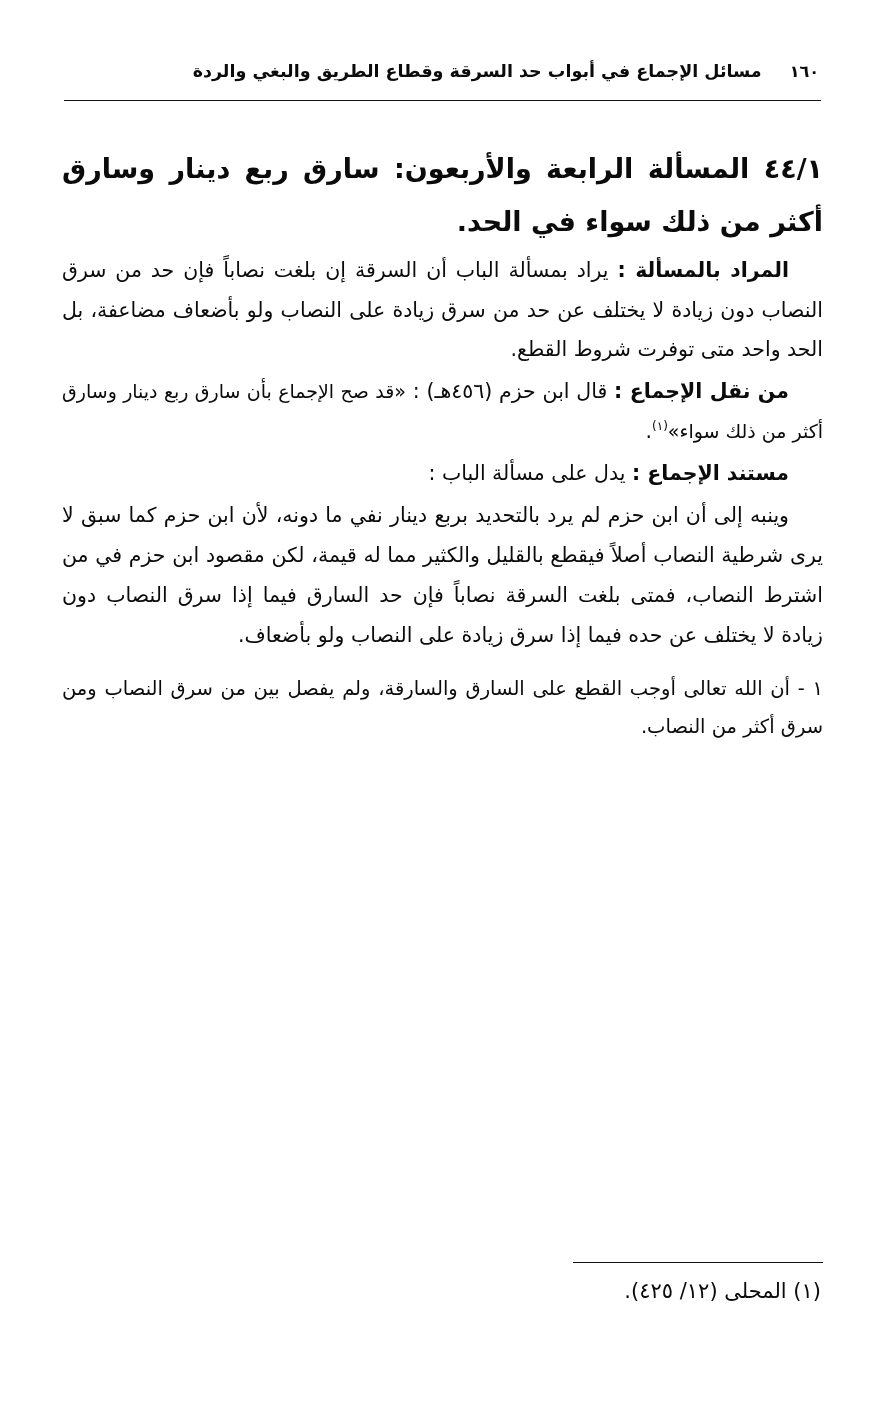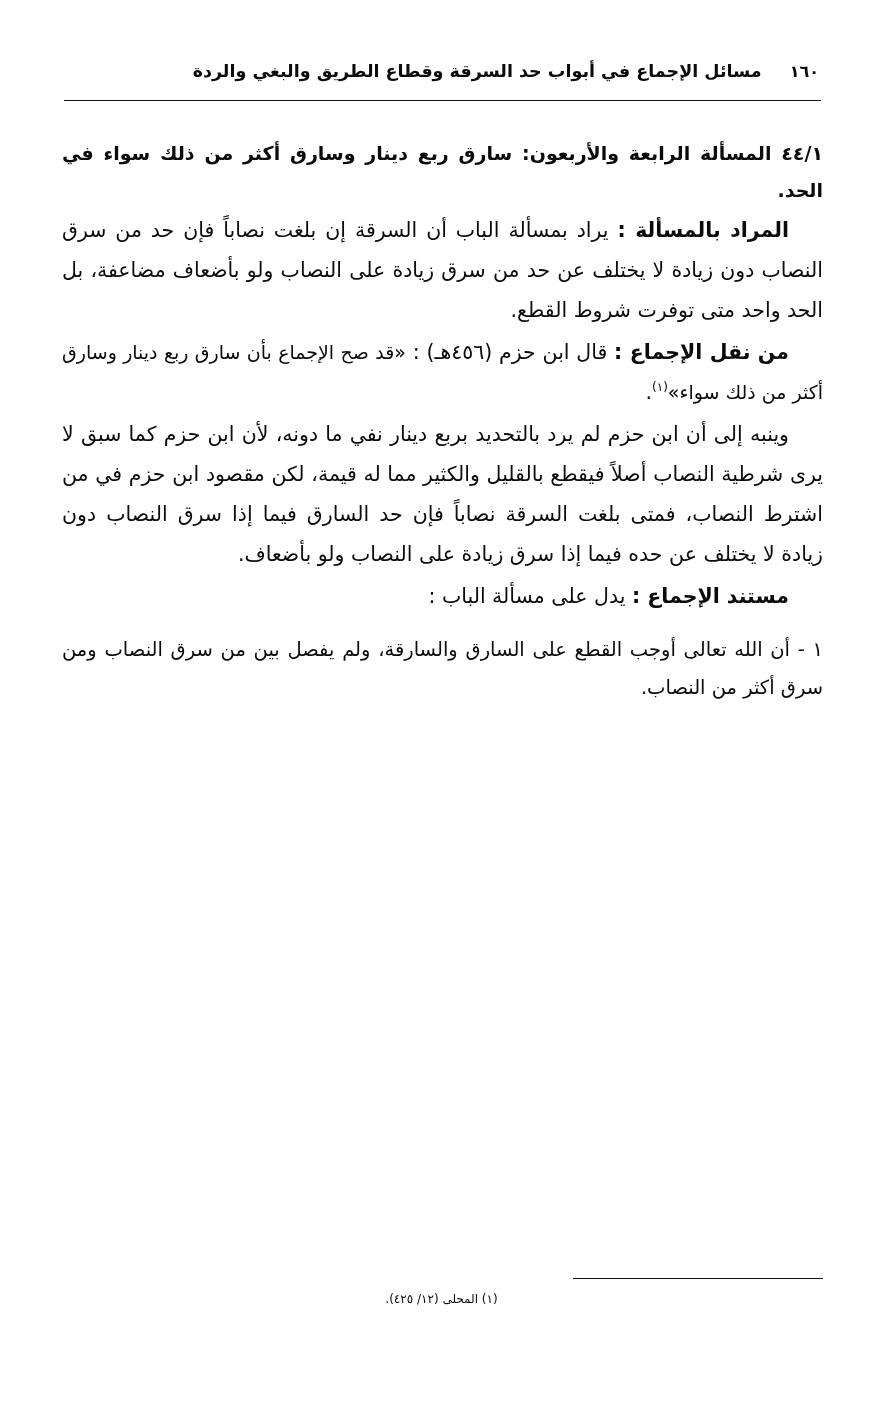--- a/index.html
+++ b/index.html
@@ -62,23 +62,23 @@
     text-justify: inter-word;
   }
   p {
     margin: 0 0 2px 0;
   }
   .indent {
     text-indent: 34px;
   }
   .masala-heading {
     font-weight: bold;
-    font-size: 19px;
+    font-size: 27px;
     line-height: 1.95;
-    margin-top: 12px;
+    margin-top: 20px;
     text-align: justify;
   }
   .para-lead {
     font-weight: bold;
   }
   .quote {
     font-size: 19px;
   }
   .listitem {
     margin-top: 14px;
@@ -99,22 +99,22 @@
     margin-top: auto;
     padding-bottom: 52px;
   }
   .footnote-rule {
     width: 250px;
     margin: 0 0 10px auto;
     border: 0;
     border-top: 1.7px solid #111;
   }
   .footnote {
-    font-size: 12px;
-    text-align: center;
+    font-size: 21px;
+    text-align: right;
     padding-right: 2px;
     line-height: 1.8;
   }
 </style>
 </head>
 <body>
 
 <div class="page">
 
   <div class="header">
@@ -129,25 +129,25 @@
     <p class="masala-heading">٤٤/١ المسألة الرابعة والأربعون: سارق ربع دينار وسارق أكثر من ذلك سواء في الحد.</p>
 
     <p class="indent">
       <span class="para-lead">المراد بالمسألة :</span><span> يراد بمسألة الباب أن السرقة إن بلغت نصاباً فإن حد من سرق النصاب دون زيادة لا يختلف عن حد من سرق زيادة على النصاب ولو بأضعاف مضاعفة، بل الحد واحد متى توفرت شروط القطع.</span>
     </p>
 
     <p class="indent">
       <span class="para-lead">من نقل الإجماع :</span><span> قال ابن حزم (٤٥٦هـ) : </span><span class="quote">«قد صح الإجماع بأن سارق ربع دينار وسارق أكثر من ذلك سواء»</span><sup class="fn">(١)</sup><span>.</span>
     </p>
 
-    <p class="indent">وينبه إلى أن ابن حزم لم يرد بالتحديد بربع دينار نفي ما دونه، لأن ابن حزم كما سبق لا يرى شرطية النصاب أصلاً فيقطع بالقليل والكثير مما له قيمة، لكن مقصود ابن حزم في من اشترط النصاب، فمتى بلغت السرقة نصاباً فإن حد السارق فيما إذا سرق النصاب دون زيادة لا يختلف عن حده فيما إذا سرق زيادة على النصاب ولو بأضعاف.</p>
-
     <p class="indent">
       <span class="para-lead">مستند الإجماع :</span><span> يدل على مسألة الباب :</span>
     </p>
+
+    <p class="indent">وينبه إلى أن ابن حزم لم يرد بالتحديد بربع دينار نفي ما دونه، لأن ابن حزم كما سبق لا يرى شرطية النصاب أصلاً فيقطع بالقليل والكثير مما له قيمة، لكن مقصود ابن حزم في من اشترط النصاب، فمتى بلغت السرقة نصاباً فإن حد السارق فيما إذا سرق النصاب دون زيادة لا يختلف عن حده فيما إذا سرق زيادة على النصاب ولو بأضعاف.</p>
 
     <p class="listitem small-block">١ - أن الله تعالى أوجب القطع على السارق والسارقة، ولم يفصل بين من سرق النصاب ومن سرق أكثر من النصاب.</p>
 
   </div>
 
   <div class="footnote-area">
     <hr class="footnote-rule">
     <div class="footnote">(١) المحلى (١٢/ ٤٢٥).</div>
   </div>
 

